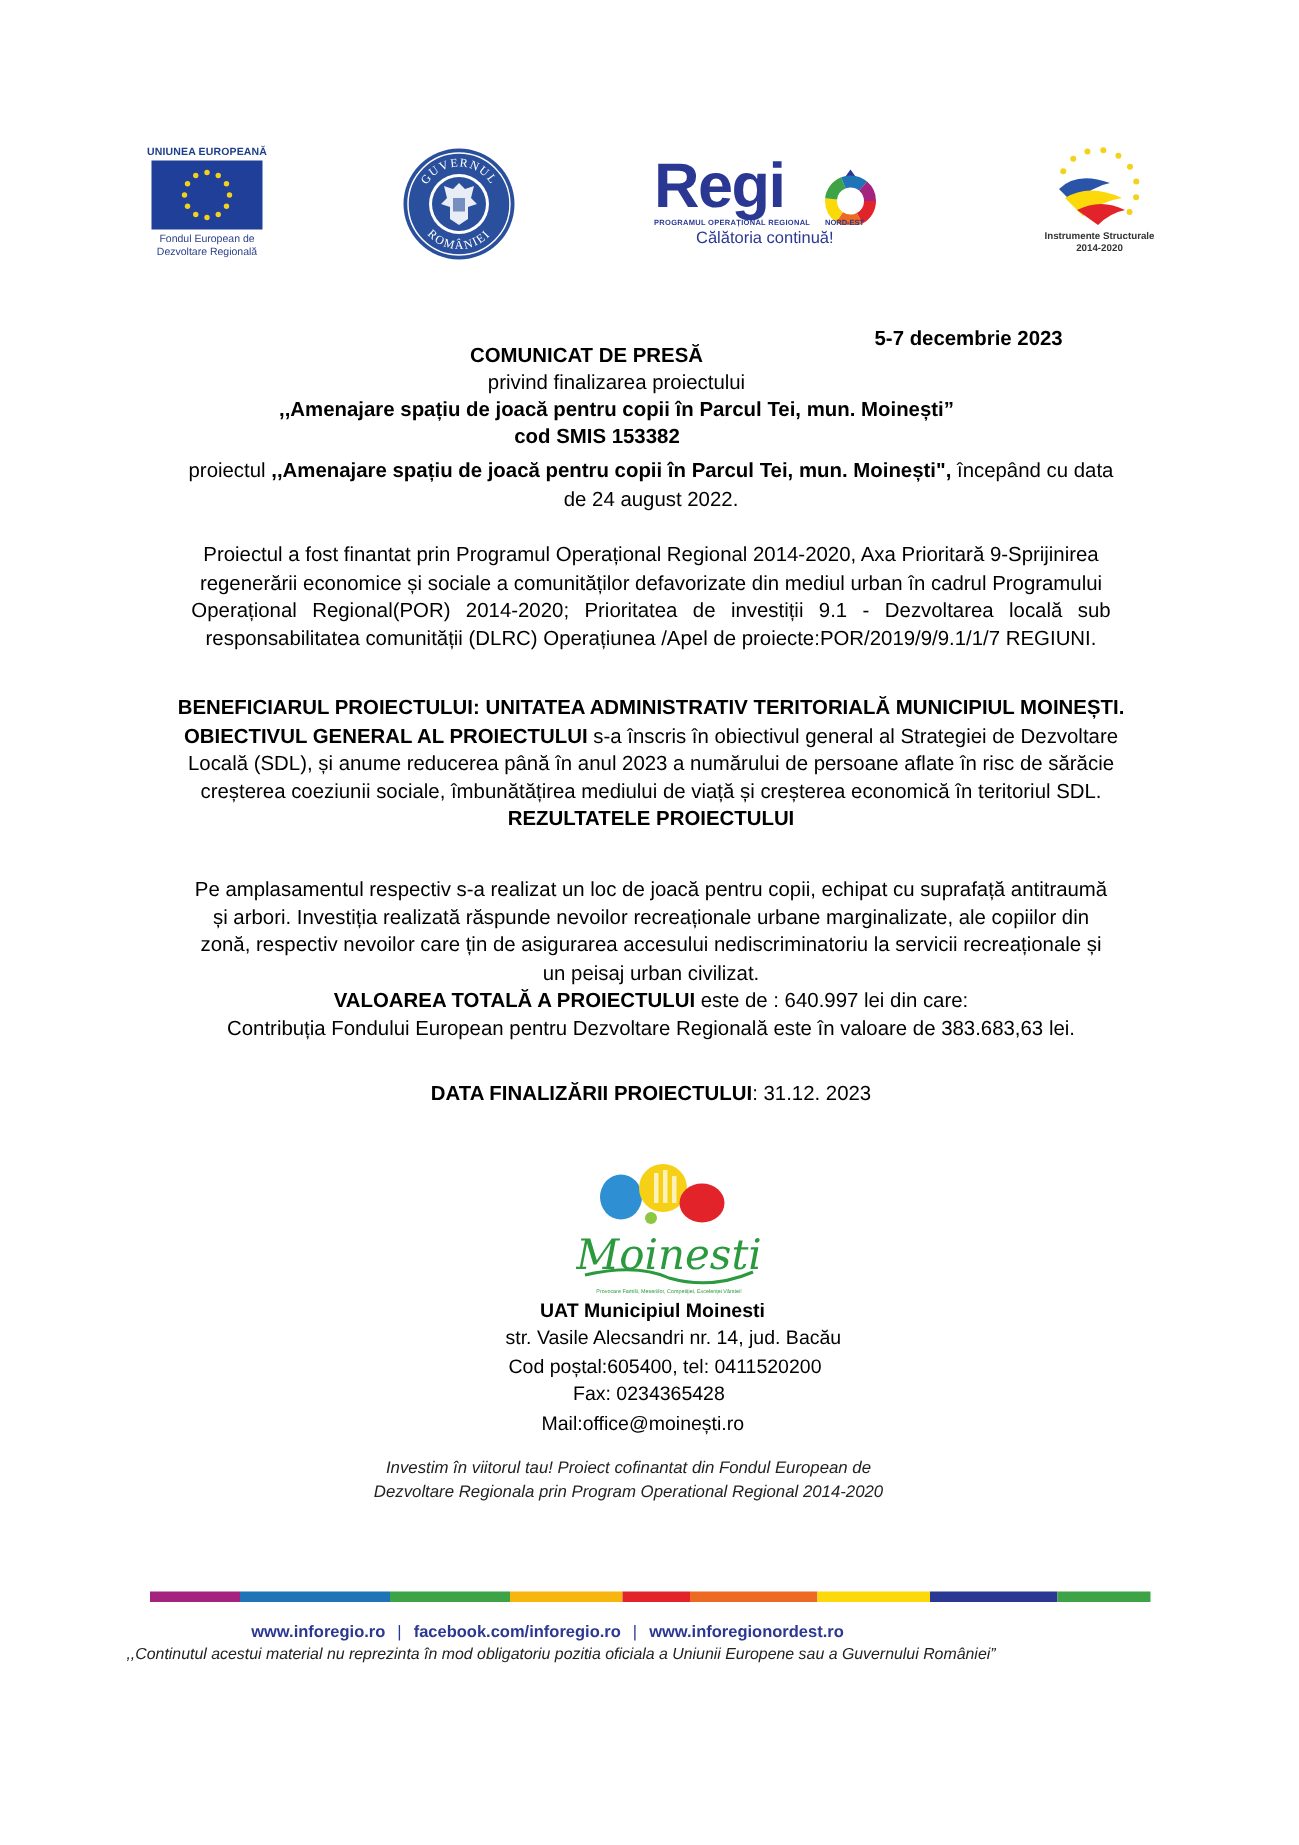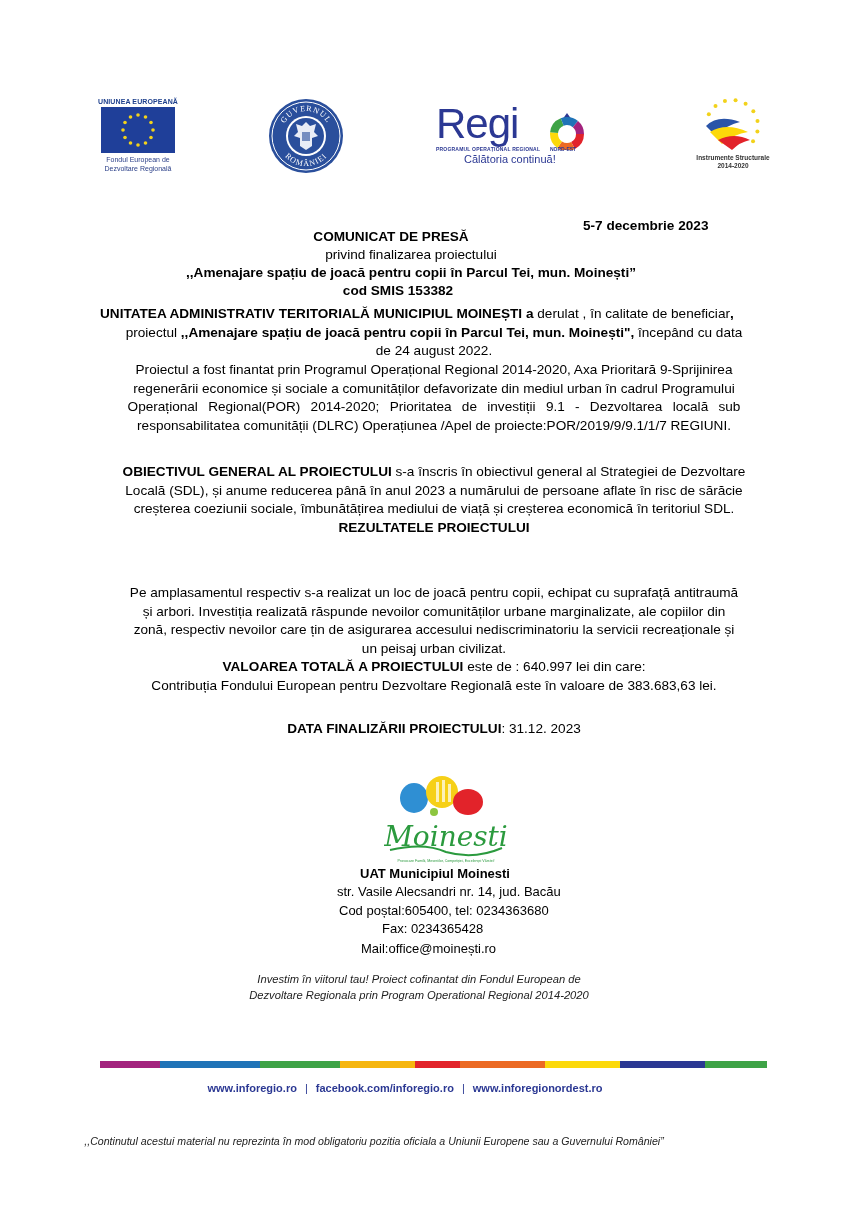--- a/index.html
+++ b/index.html
@@ -11,21 +11,21 @@
   .logo { position: absolute; }
   .eu-logo { left: 98px; top: 98px; width: 80px; text-align: center; }
   .eu-top { font-size: 7px; font-weight: bold; color: #1d3f8c; letter-spacing: 0.1px; white-space: nowrap; }
   .eu-flag { width: 74px; height: 46px; background: #1f3f99; margin: 2px auto 2px auto; position: relative; }
   .eu-flag svg { position: absolute; left: 0; top: 0; }
   .eu-bottom { font-size: 7px; color: #2a3f88; line-height: 9px; white-space: nowrap; }
 
   .gov-logo { left: 268px; top: 98px; width: 76px; height: 76px; }
 
   .regio-logo { left: 434px; top: 102px; width: 162px; height: 66px; }
-  .regio-word { position: absolute; left: 2px; top: 0px; font-size: 42px; font-weight: normal; color: #2b3893; letter-spacing: -1px; line-height: 44px; }
+  .regio-word { position: absolute; left: 2px; top: 0px; font-size: 42px; font-weight: bold; color: #2b3893; letter-spacing: -1px; line-height: 44px; }
   .regio-ring { position: absolute; left: 112px; top: 8px; }
   .regio-sub { position: absolute; left: 2px; top: 44px; font-size: 5px; font-weight: bold; color: #2b3893; white-space: nowrap; letter-spacing: 0.2px; }
   .regio-sub2 { position: absolute; left: 116px; top: 44px; font-size: 5px; font-weight: bold; color: #2b3893; white-space: nowrap; }
   .regio-tag { position: absolute; left: 30px; top: 51px; font-size: 11px; color: #2b3893; white-space: nowrap; }
 
   .is-logo { left: 688px; top: 96px; width: 90px; height: 78px; text-align: center; }
   .is-text { position: absolute; left: 0; top: 58px; width: 90px; font-size: 6.5px; font-weight: bold; color: #333; line-height: 8px; text-align: center; }
 
   
   .t { position: absolute; white-space: nowrap; font-size: 13.6px; line-height: 18px; margin-top: 28px; }
@@ -39,23 +39,23 @@
 
   
   .moi-logo { position: absolute; left: 384px; top: 776px; width: 124px; height: 90px; }
   .contact { position: absolute; font-size: 13px; line-height: 18.5px; white-space: nowrap; }
 
   .italic-note { position: absolute; left: 0; width: 866px; text-align: center; font-style: italic; font-size: 11.2px; line-height: 16px; color: #222; }
 
   .color-bar { position: absolute; left: 100px; top: 1061px; width: 667px; height: 7px; display: flex; }
   .color-bar div { height: 7px; }
 
-  .footer-links { position: absolute; left: 0; top: 1082px; width: 730px; text-align: center; font-size: 11px; font-weight: bold; color: #2b3893; white-space: nowrap; margin-left: 40px; }
+  .footer-links { position: absolute; left: 0; top: 1082px; width: 730px; text-align: center; font-size: 11px; font-weight: bold; color: #2b3893; white-space: nowrap; }
   .footer-links .sep { color: #2b3893; margin: 0 8px; font-weight: normal; }
-  .disclaimer { position: absolute; left: 0; top: 1097px; width: 748px; text-align: center; font-style: italic; font-size: 10.6px; color: #222; white-space: nowrap; margin-top: 38px; }
+  .disclaimer { position: absolute; left: 0; top: 1097px; width: 748px; text-align: center; font-style: italic; font-size: 10.6px; color: #222; white-space: nowrap; }
 </style>
 </head>
 <body>
 
 <div class="page">
 
   <div class="logo eu-logo">
     <div class="eu-top">UNIUNEA EUROPEANĂ</div>
     <div class="eu-flag">
       <svg width="74" height="46" viewBox="0 0 74 46" id="eu-stars">
@@ -134,44 +134,42 @@
   </div>
 
   <div class="t date">5-7 decembrie 2023</div>
 
   <div class="center-line b" style="top:228px; left:-42px;">COMUNICAT DE PRESĂ</div>
   <div class="center-line" style="top:246px; left:-22px;">privind finalizarea  proiectului</div>
   <div class="center-line b" style="top:264px; left:-22px;">,,Amenajare spațiu de joacă pentru copii în Parcul Tei, mun. Moinești”</div>
   <div class="center-line b" style="top:282px; left:-35px;">cod SMIS 153382</div>
 
   <div class="para" style="top:305px;">
-    <span class="line just-full" style="display:flex; justify-content:space-between;">
-      <span><span class="b">UNITATEA ADMINISTRATIV TERITORIALĂ MUNICIPIUL MOINEȘTI a</span><span> derulat , în calitate de beneficiar</span><span class="b">,</span></span>
-    </span>
     <span class="line"><span>proiectul </span><span class="b">,,Amenajare spațiu de joacă pentru copii în Parcul Tei, mun. Moinești",</span><span> începând cu data</span></span>
     <span class="line">de 24 august 2022.</span>
   </div>
 
   <div class="para" style="top:361px;">
     <span class="line">Proiectul a fost finantat prin  Programul Operațional Regional 2014-2020, Axa Prioritară 9-Sprijinirea</span>
     <span class="line">regenerării economice și sociale a comunităților defavorizate din mediul urban în cadrul Programului</span>
     <span class="line" style="word-spacing:6.5px;">Operațional Regional(POR) 2014-2020; Prioritatea de investiții 9.1 - Dezvoltarea locală sub</span>
     <span class="line">responsabilitatea comunității (DLRC) Operațiunea /Apel de proiecte:POR/2019/9/9.1/1/7 REGIUNI.</span>
   </div>
 
   <div class="para" style="top:463px;">
+    <span class="line b"><span>BENEFICIARUL PROIECTULUI</span><span>: UNITATEA ADMINISTRATIV TERITORIALĂ MUNICIPIUL MOINEȘTI.</span></span>
     <span class="line"><span class="b">OBIECTIVUL GENERAL AL PROIECTULUI</span><span> s-a  înscris în obiectivul general al Strategiei de Dezvoltare</span></span>
     <span class="line">Locală (SDL), și anume reducerea până în anul 2023 a numărului de persoane aflate în risc de sărăcie</span>
     <span class="line">creșterea coeziunii sociale, îmbunătățirea mediului de viață și creșterea economică în teritoriul SDL.</span>
     <span class="line b">REZULTATELE PROIECTULUI</span>
   </div>
 
   <div class="para" style="top:584px;">
     <span class="line">Pe amplasamentul respectiv s-a realizat un loc de joacă pentru copii, echipat cu suprafață antitraumă</span>
-    <span class="line">și arbori. Investiția realizată răspunde nevoilor  comunităților urbane  marginalizate,  ale  copiilor din</span>
+    <span class="line">și arbori. Investiția realizată răspunde nevoilor  recreaționale urbane  marginalizate,  ale  copiilor din</span>
     <span class="line">zonă, respectiv nevoilor care țin de asigurarea accesului nediscriminatoriu la servicii recreaționale și</span>
     <span class="line">un peisaj urban civilizat.</span>
     <span class="line"><span class="b">VALOAREA TOTALĂ A PROIECTULUI</span><span> este de : 640.997 lei  din care:</span></span>
     <span class="line">Contribuția  Fondului European pentru Dezvoltare Regională este în valoare de 383.683,63 lei.</span>
   </div>
 
   <div class="para" style="top:720px;">
     <span class="line"><span class="b">DATA FINALIZĂRII PROIECTULUI</span><span>: 31.12. 2023</span></span>
   </div>
 
@@ -185,21 +183,21 @@
       <rect x="58" y="4" width="3" height="22" fill="#fff" opacity="0.7"></rect>
       <rect x="64" y="8" width="3" height="18" fill="#fff" opacity="0.7"></rect>
       <text x="62" y="70" text-anchor="middle" font-family="DejaVu Serif, serif" font-style="italic" font-size="28" fill="#2b9a3e" id="moi-word">Moinesti</text>
       <path d="M6 74 Q 40 66 62 76 Q 90 84 118 72" stroke="#2b9a3e" stroke-width="2" fill="none"></path>
       <text x="62" y="86" text-anchor="middle" font-family="Liberation Sans, sans-serif" font-size="3.6" fill="#2b9a3e" id="moi-tag">Provocare Familii, Meseriilor, Competiţiei, Excelenței Vârstei!</text>
     </svg>
   </div>
 
   <div class="contact b" style="left:360px; top:865px;">UAT Municipiul Moinesti</div>
   <div class="contact" style="left:337px; top:883px;">str. Vasile Alecsandri nr. 14, jud. Bacău</div>
-  <div class="contact" style="left:339px; top:902px;">Cod poștal:605400,  tel: 0234363680</div>
+  <div class="contact" style="left:339px; top:902px;">Cod poștal:605400,  tel: 0411520200</div>
   <div class="contact" style="left:382px; top:920px;">Fax: 0234365428</div>
   <div class="contact" style="left:361px; top:940px;">Mail:office@moinești.ro</div>
 
   <div class="italic-note" style="top:971px; left:-14px;">Investim în viitorul tau! Proiect cofinantat din Fondul European  de</div>
   <div class="italic-note" style="top:987px; left:-14px;">Dezvoltare Regionala prin Program Operational Regional 2014-2020</div>
 
   <div class="color-bar" id="color-bar">
       <div style="background: rgb(163, 35, 126); width: 60px;"></div>
       <div style="background: rgb(31, 115, 183); width: 100px;"></div>
       <div style="background: rgb(62, 163, 70); width: 80px;"></div>

